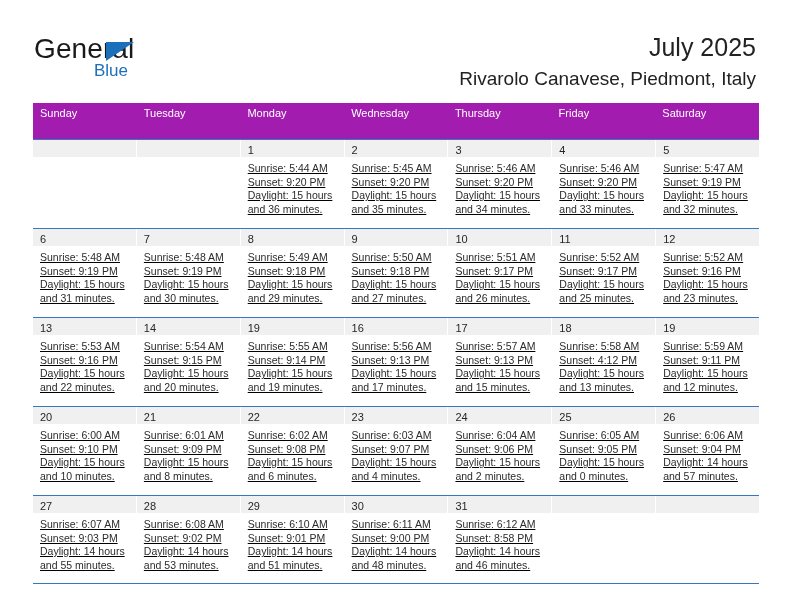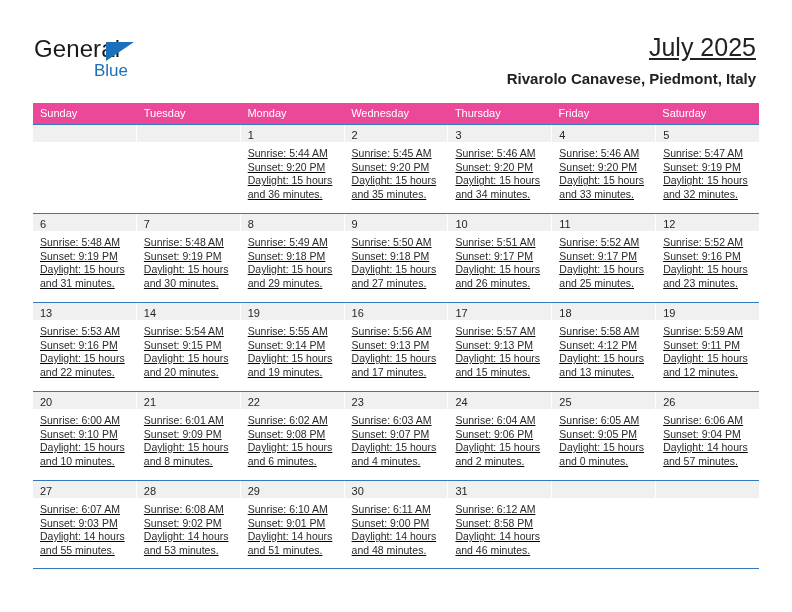--- a/index.html
+++ b/index.html
@@ -35,21 +35,21 @@
     position: absolute;
     left: 34px;
     top: 36px;
     width: 180px;
     height: 52px;
   }
   .logo-general {
     position: absolute;
     left: 0;
     top: 0;
-    font-size: 24px;
+    font-size: 28px;
     letter-spacing: 0.1px;
     color: #1a1a1a;
     font-family: "Liberation Sans", sans-serif;
     line-height: 26px;
   }
   .logo-tri {
     position: absolute;
     left: 72px;
     top: 6px;
     width: 0;
@@ -70,43 +70,41 @@
     position: absolute;
     right: 36px;
     top: 32px;
     text-align: right;
   }
   .cal-title {
     font-size: 25px;
     color: #222222;
     line-height: 30px;
     white-space: nowrap;
-    text-decoration: underline;
   }
   .cal-subtitle {
-    font-size: 15px;
+    font-size: 19px;
     color: #222222;
     line-height: 18px;
     margin-top: 8px;
     white-space: nowrap;
-    font-weight: bold;
   }
 
   
   .calendar {
     position: absolute;
     left: 33px;
     top: 103px;
     width: 726px;
   }
 
   .dow-row {
     display: flex;
-    background: #ec4899;
-    height: 21px;
+    background: #a21caf;
+    height: 36px;
   }
   .dow-cell {
     flex: 1 1 0;
     color: #ffffff;
     font-size: 11px;
     line-height: 21px;
     padding-left: 7px;
     box-sizing: border-box;
     white-space: nowrap;
     overflow: hidden;

